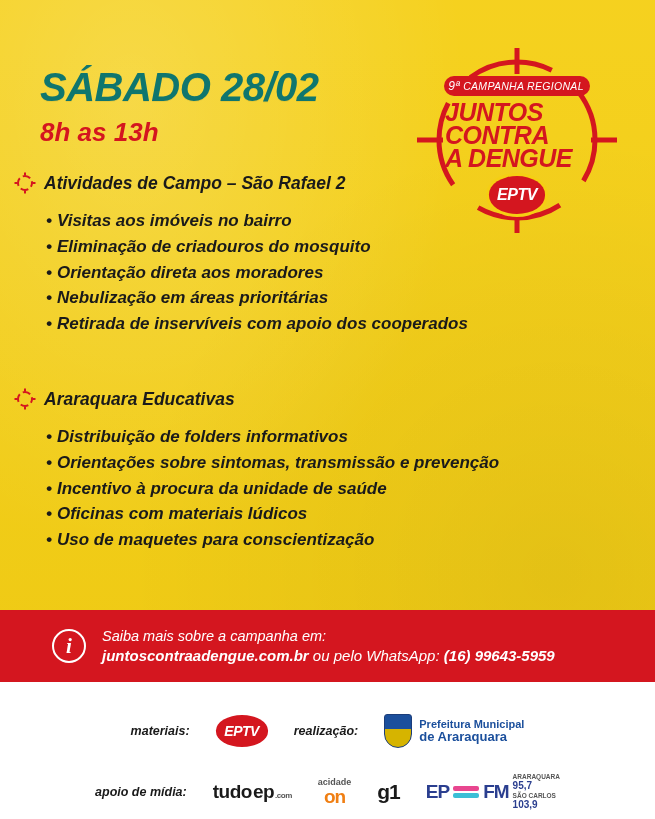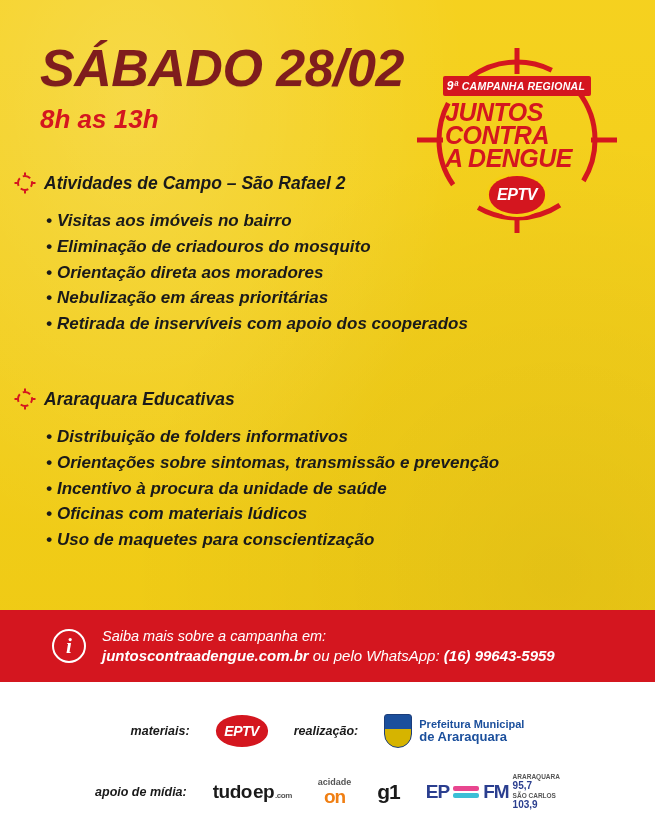--- a/index.html
+++ b/index.html
@@ -29,27 +29,28 @@
     position: absolute;
     left: 0; top: 0; right: 0;
     height: 610px;
   }
   
   .header {
     position: absolute;
     left: 40px; top: 42px;
   }
   .date-line {
-    font-size: 52px;
-    font-weight: bold;
-    font-style: italic;
-    color: #7f1d1d;
+    font-size: 40px;
+    font-weight: bold;
+    font-style: italic;
+    color: #0f766e;
     letter-spacing: -0.5px;
     line-height: 1;
     text-shadow: 0 1px 0 rgba(0,0,0,0.06);
+    margin-top: 25px;
   }
   .time-line {
     margin-top: 12px;
     font-size: 26px;
     font-weight: bold;
     font-style: italic;
     color: #d4161f;
     line-height: 1;
   }
   
@@ -66,25 +67,25 @@
   .logo-inner {
     position: absolute;
     left: 24px; top: 28px;
     width: 152px;
     text-align: center;
   }
   .camp-ribbon {
     background: #d4161f;
     color: #ffffff;
     font-size: 10.5px;
-    font-weight: bold;
+    font-weight: normal;
     font-style: italic;
     letter-spacing: 0.3px;
     padding: 3px 6px 3px 4px;
-    border-radius: 2px;
+    border-radius: 10px;
     display: inline-block;
     white-space: nowrap;
   }
   .camp-ribbon .big9 { font-size: 12px; }
   .logo-words {
     margin-top: 5px;
     color: #d4161f;
     font-weight: bold;
     font-style: italic;
     line-height: 0.92;

